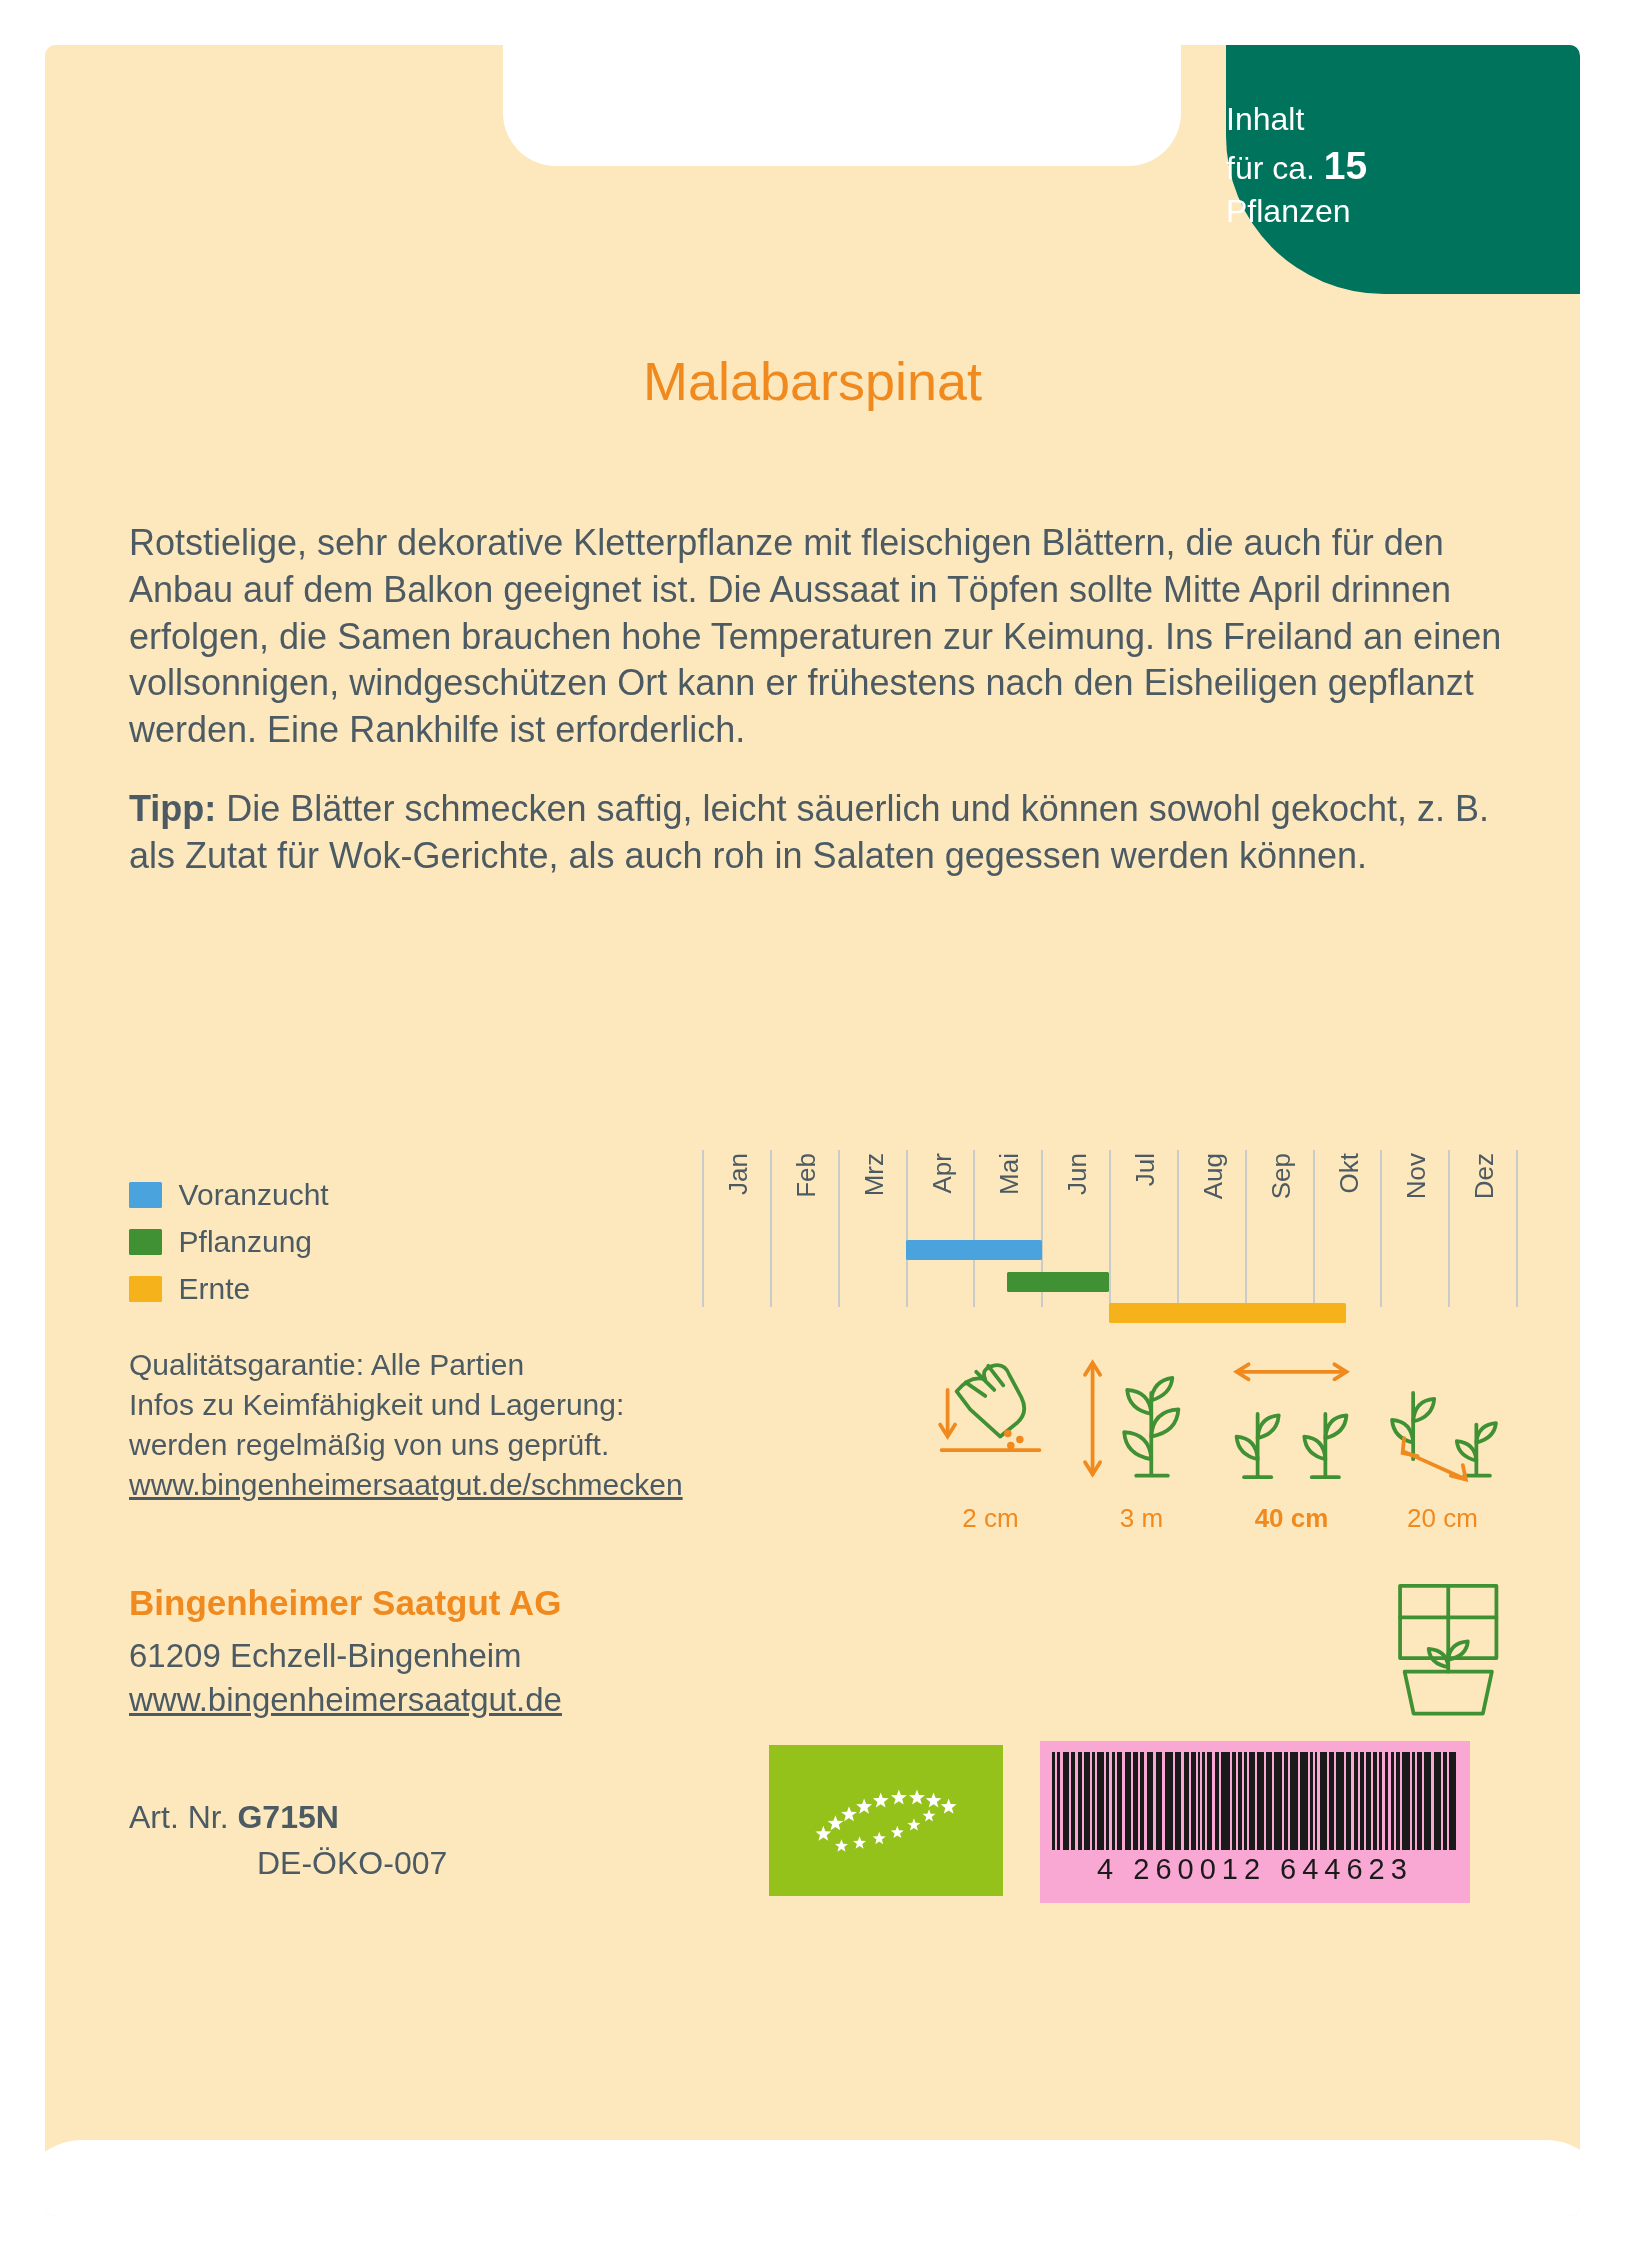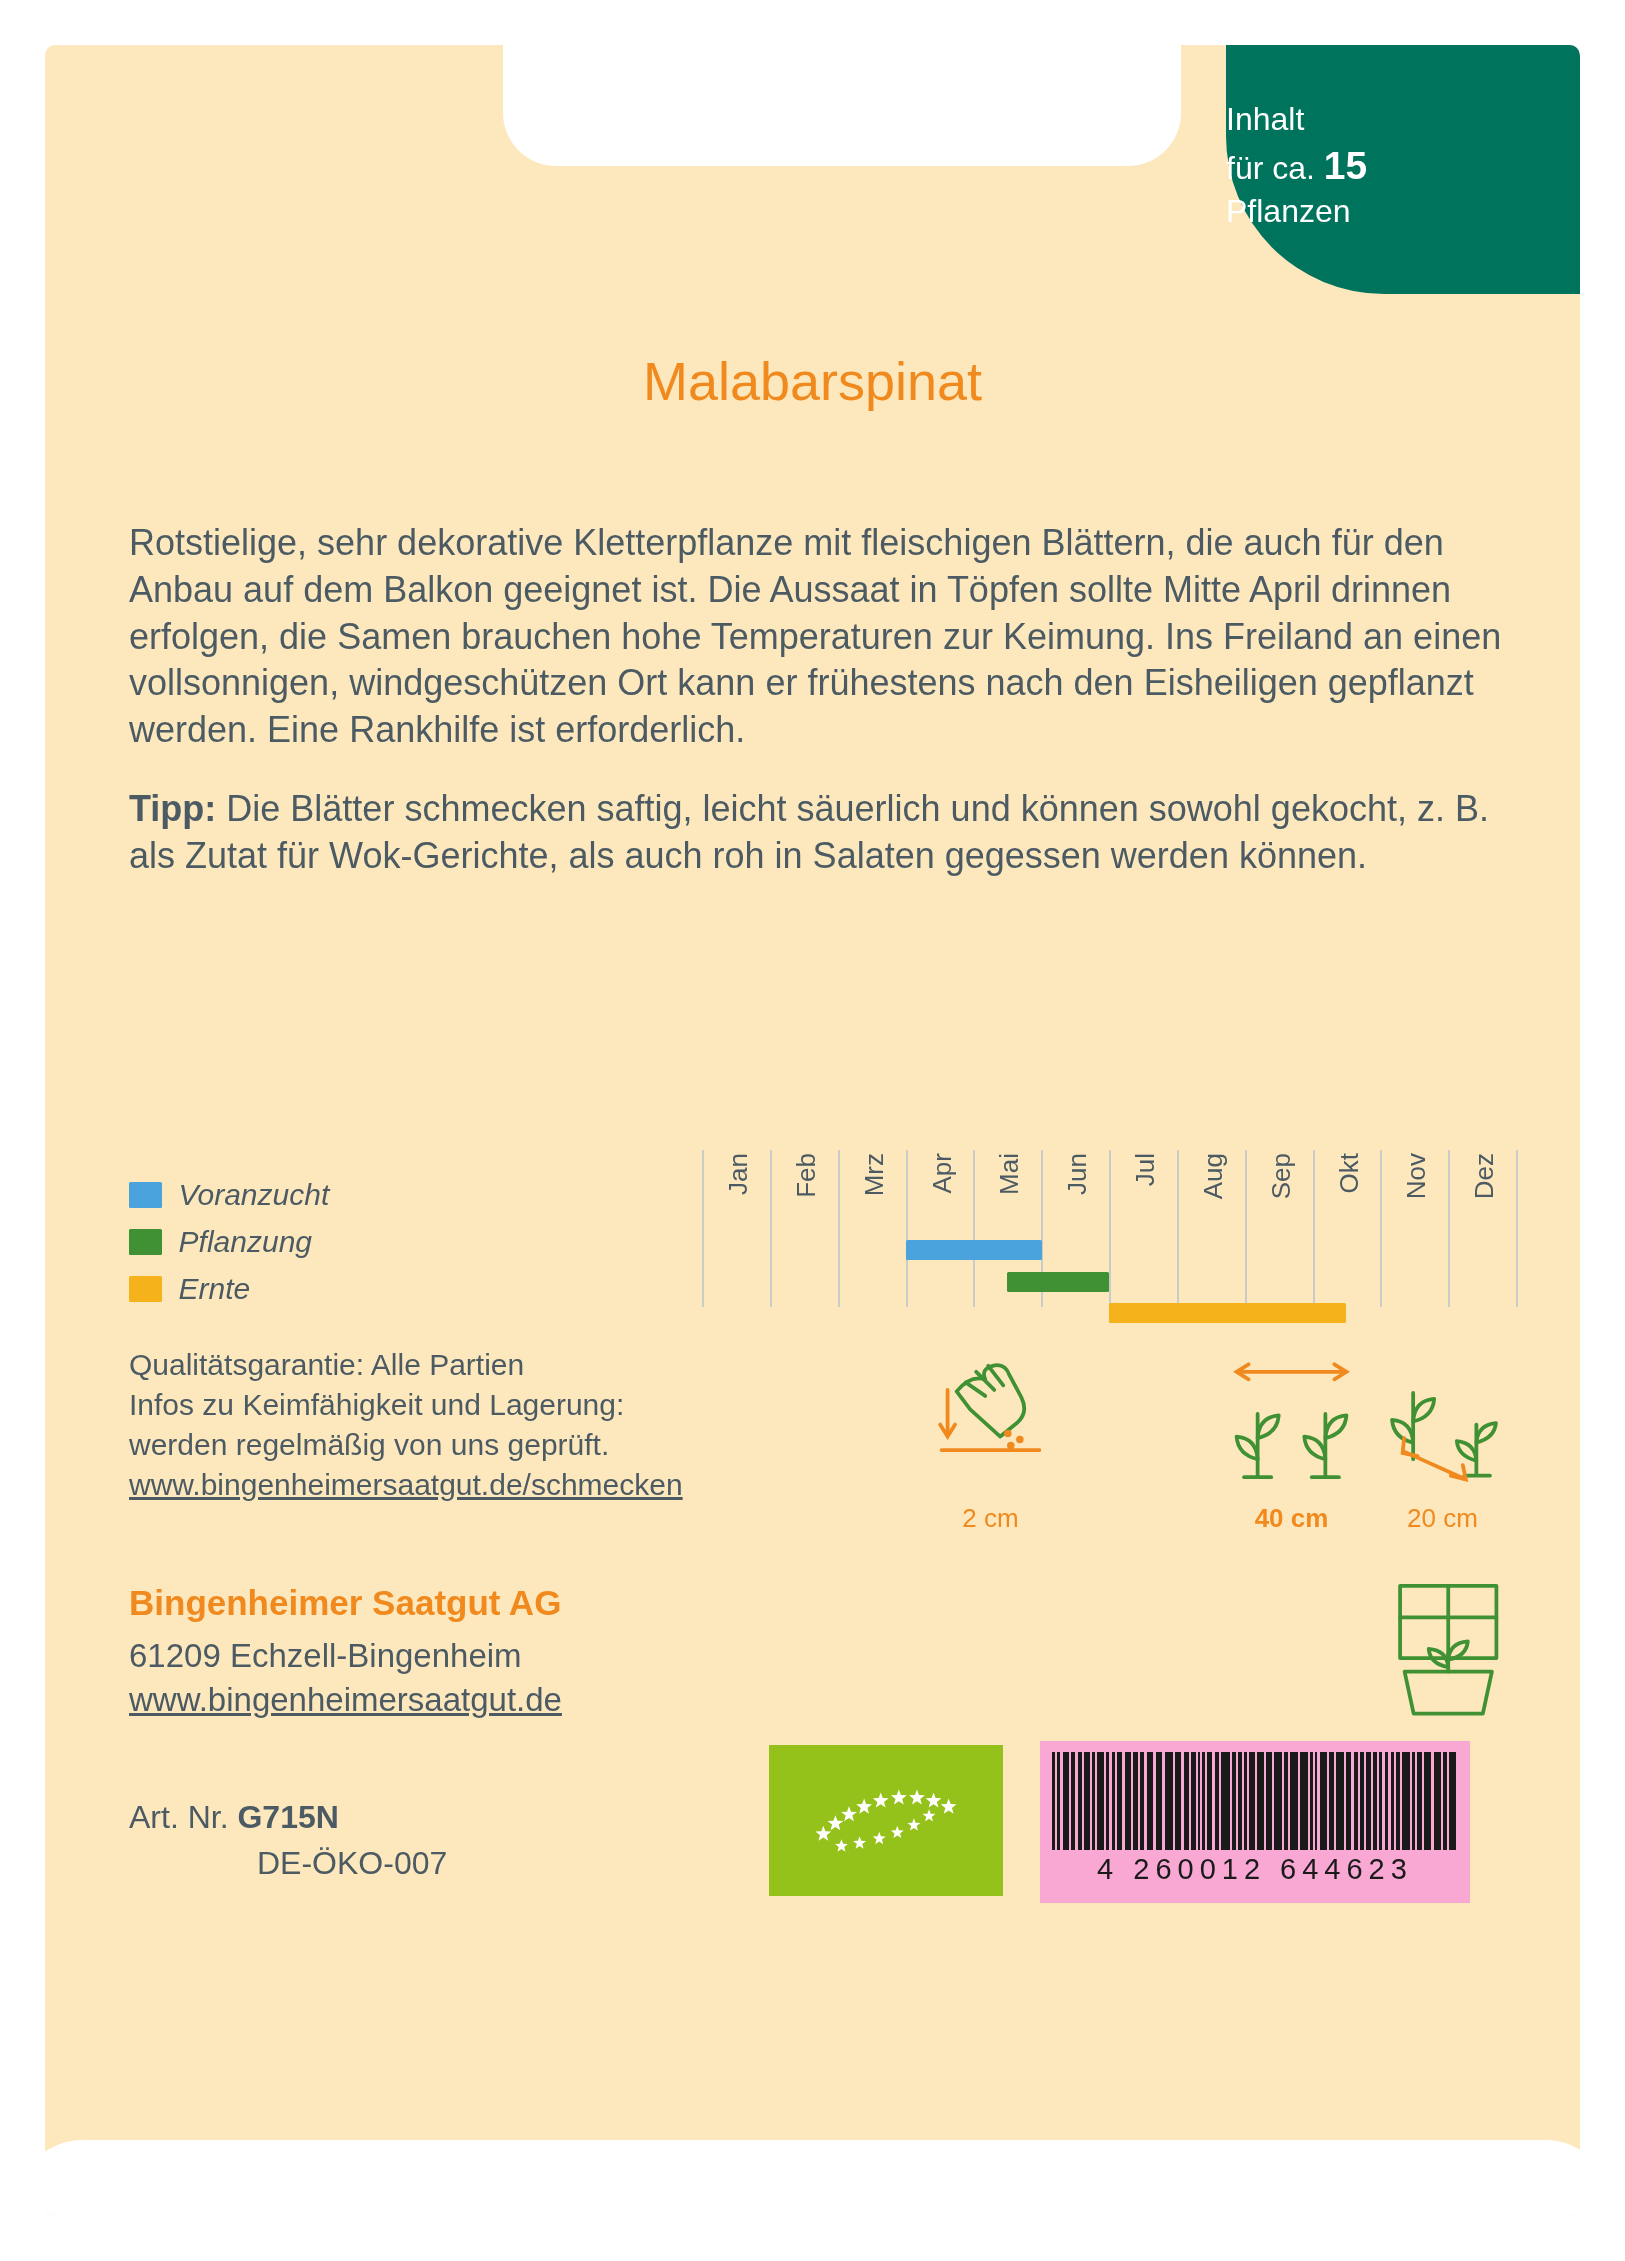--- a/index.html
+++ b/index.html
@@ -109,21 +109,20 @@
   }
   .legend-swatch {
     width: 33px;
     height: 26px;
     margin-right: 16.6px;
     border-radius: 1.5px;
   }
   .legend-label {
     color: #4c5b63;
     font-size: 30px;
-    font-style: italic;
   }
 
   .months {
     position: absolute;
     left: 573px;
     top: 0;
     width: 814px;
     height: 196px;
   }
   .month-sep {
@@ -354,20 +353,38 @@
         </g>
         <g fill="#f08a1e">
           <circle cx="118" cy="116" r="5"></circle>
             <circle cx="134" cy="124" r="5"></circle>
             <circle cx="122" cy="132" r="5"></circle>
         </g>
       </svg>
       <div class="picto-cap">2 cm</div>
     </div>
 
+    <div class="picto" style="left:151px;">
+      <svg width="143" height="151" viewBox="0 0 190 200">
+        <g fill="none" stroke="#f08a1e" stroke-width="5" stroke-linecap="round">
+          <path d="M30 24 L30 170"></path>
+          <path d="M20 38 L30 22 L40 38"></path>
+          <path d="M20 154 L30 170 L40 154"></path>
+        </g>
+        <g fill="none" stroke="#3f9134" stroke-width="5" stroke-linecap="round" stroke-linejoin="round">
+          <path d="M108 170 L108 62"></path>
+          <path d="M108 150 q-34 -6 -36 -36 q34 2 36 36"></path>
+          <path d="M108 120 q34 -6 36 -36 q-34 2 -36 36"></path>
+          <path d="M108 90 q-30 -6 -32 -32 q30 2 32 32"></path>
+          <path d="M108 72 q26 -8 28 -30 q-26 4 -28 30"></path>
+          <path d="M88 172 L130 172"></path>
+        </g>
+      </svg>
+      <div class="picto-cap">3 m</div>
+    </div>
 
     <div class="picto" style="left:301px;font-weight:bold;">
       <svg width="143" height="151" viewBox="0 0 190 200">
         <g fill="none" stroke="#f08a1e" stroke-width="5" stroke-linecap="round">
           <path d="M24 34 L166 34"></path>
           <path d="M38 24 L22 34 L38 44"></path>
           <path d="M152 24 L168 34 L152 44"></path>
         </g>
         <g fill="none" stroke="#3f9134" stroke-width="5" stroke-linecap="round" stroke-linejoin="round">
           <path d="M50 172 L50 90"></path>

